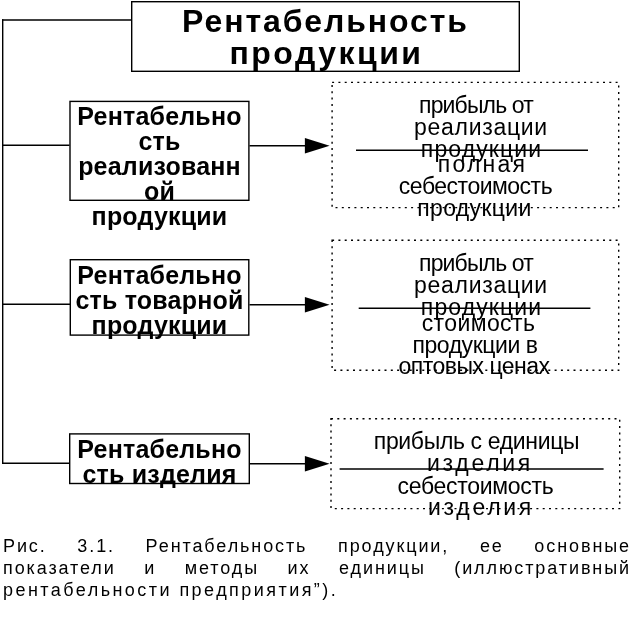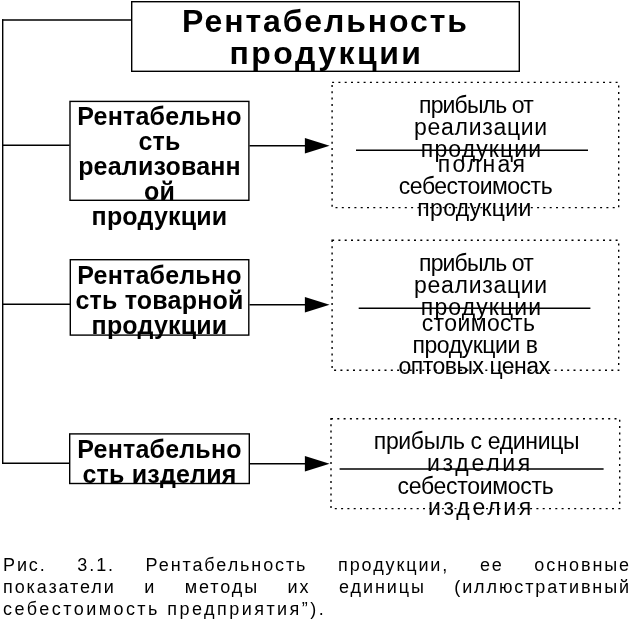--- a/index.html
+++ b/index.html
@@ -71,17 +71,17 @@
   <text class="td" x="481.5" y="315" text-anchor="middle" style="letter-spacing:1.1px">продукции</text>
   <text class="td" x="478.5" y="330.5" text-anchor="middle" style="letter-spacing:0.4px">стоимость</text>
   <text class="td" x="475" y="353" text-anchor="middle" style="letter-spacing:-0.45px">продукции в</text>
   <text class="td" x="474" y="373.5" text-anchor="middle" style="letter-spacing:-0.5px">оптовых ценах</text>
 
   <text class="td" x="476.5" y="449.4" text-anchor="middle" style="letter-spacing:-0.35px">прибыль с единицы</text>
   <text class="td" x="480" y="471.4" text-anchor="middle" style="letter-spacing:2.7px">изделия</text>
   <text class="td" x="475.5" y="493.7" text-anchor="middle">себестоимость</text>
   <text class="td" x="481" y="515" text-anchor="middle" style="letter-spacing:2.7px">изделия</text>
 </svg>
-<div class="cap" style="top:554px">
+<div class="cap" style="top:535px">
   <div class="j">Рис. 3.1. Рентабельность продукции, ее основные</div>
   <div class="j">показатели и методы их единицы (иллюстративный</div>
-  <div style="letter-spacing:2.45px">себестоимость предприятия”).</div>
+  <div style="letter-spacing:2.45px">рентабельности предприятия”).</div>
 </div>
 
 </body></html>

